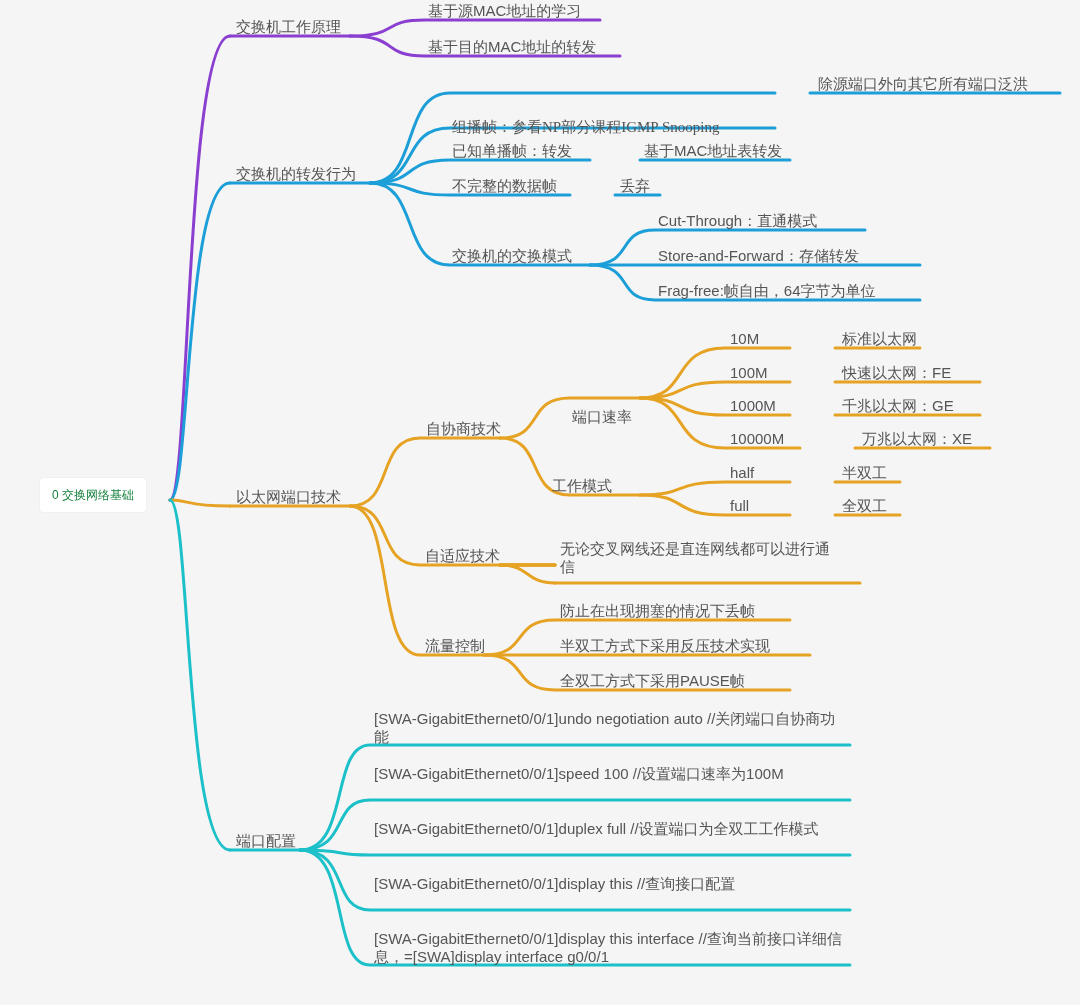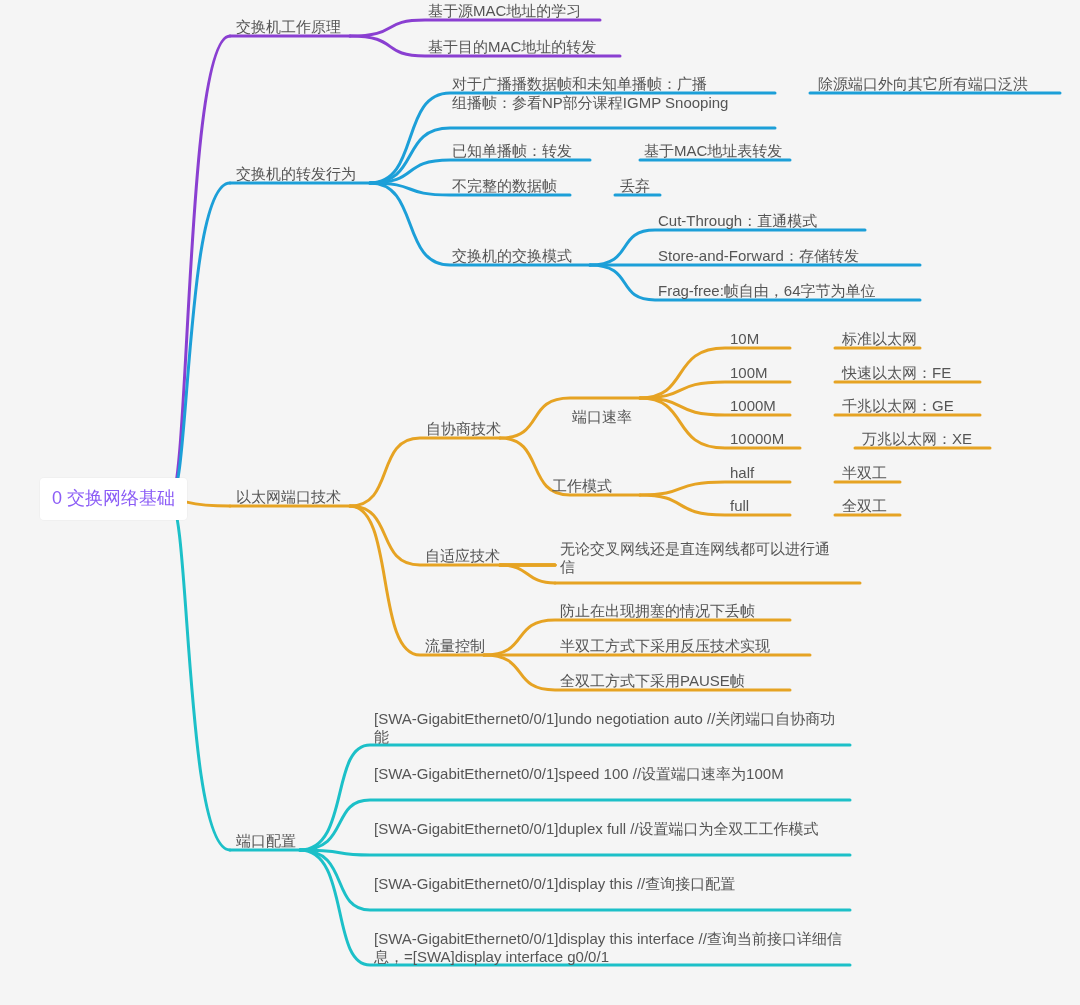--- a/index.html
+++ b/index.html
@@ -1,19 +1,19 @@
 <!DOCTYPE html>
 <html><head>
 <meta charset="utf-8">
 <style>
   html,body{margin:0;padding:0;background:#f5f5f5;font-family:"Helvetica Neue",Arial,"PingFang SC","Hiragino Sans GB","Microsoft YaHei",sans-serif;font-size:15px;color:#555;}
   #canvas{position:relative;width:1080px;height:1005px;}
   svg{position:absolute;top:0;left:0;}
   .node{position:absolute;white-space:nowrap;line-height:1.2;}
-  .root{background:#fff;padding:10px 12px;border-radius:4px;color:#8b5cf6;font-size:18px;box-shadow:0 0 0 1px rgba(0,0,0,0.02);}
+  .root{background:#fff;padding:10px 12px;border-radius:4px;color:#15803d;font-size:12px;box-shadow:0 0 0 1px rgba(0,0,0,0.02);}
   .wrap{white-space:normal;width:470px;}
   .wrap2{white-space:normal;width:280px;}
 </style>
 </head>
 <body>
 
 <div id="canvas">
 
 <svg width="1080" height="1005">
   <g fill="none" stroke-width="3" stroke-linecap="round">
@@ -88,23 +88,22 @@
   </g>
 </svg>
 
 <div class="node root" style="left:40px;top:478px;">0 交换网络基础</div>
 
 <div class="node" style="left:236px;top:18px;">交换机工作原理</div>
 <div class="node" style="left:428px;top:2px;">基于源MAC地址的学习</div>
 <div class="node" style="left:428px;top:38px;">基于目的MAC地址的转发</div>
 
 <div class="node" style="left:236px;top:165px;">交换机的转发行为</div>
-<div class="node" style="left:452px;top:75px;">对于广播播数据帧和未知单播帧：广播</div>
 <div class="node" style="left:818px;top:75px;">除源端口外向其它所有端口泛洪</div>
-<div class="node" style="left:452px;top:94px;">组播帧：参看NP部分课程IGMP Snooping</div>
+<div class="node" style="left:452px;top:118px;font-family:Liberation Serif, serif;">组播帧：参看NP部分课程IGMP Snooping</div>
 <div class="node" style="left:452px;top:142px;">已知单播帧：转发</div>
 <div class="node" style="left:644px;top:142px;">基于MAC地址表转发</div>
 <div class="node" style="left:452px;top:177px;">不完整的数据帧</div>
 <div class="node" style="left:620px;top:177px;">丢弃</div>
 <div class="node" style="left:452px;top:247px;">交换机的交换模式</div>
 <div class="node" style="left:658px;top:212px;">Cut-Through：直通模式</div>
 <div class="node" style="left:658px;top:247px;">Store-and-Forward：存储转发</div>
 <div class="node" style="left:658px;top:282px;">Frag-free:帧自由，64字节为单位</div>
 
 <div class="node" style="left:236px;top:488px;">以太网端口技术</div>

